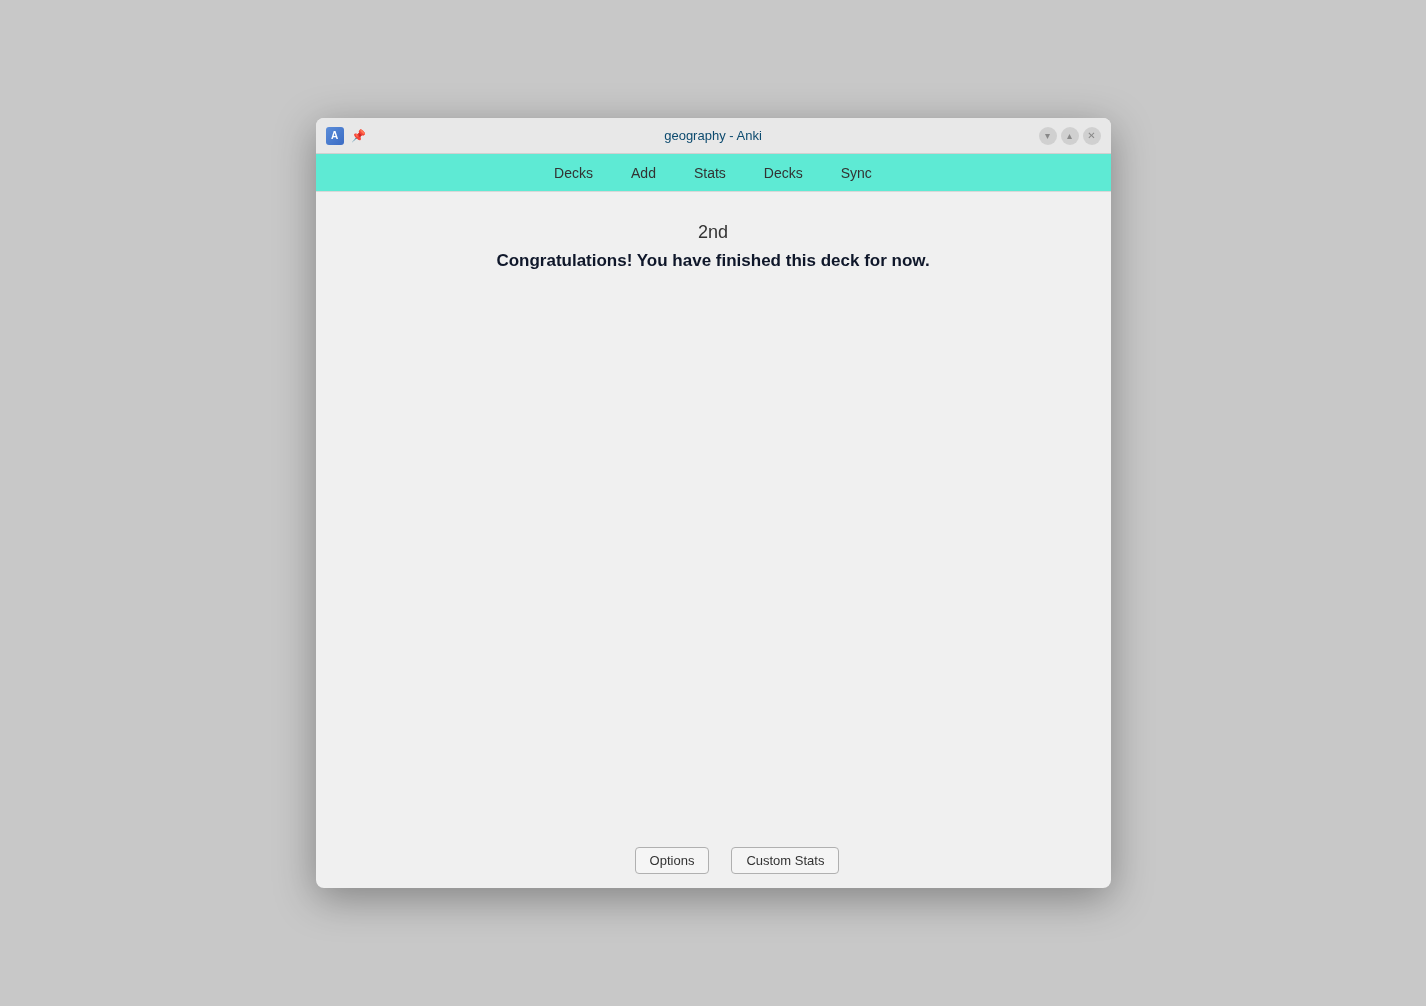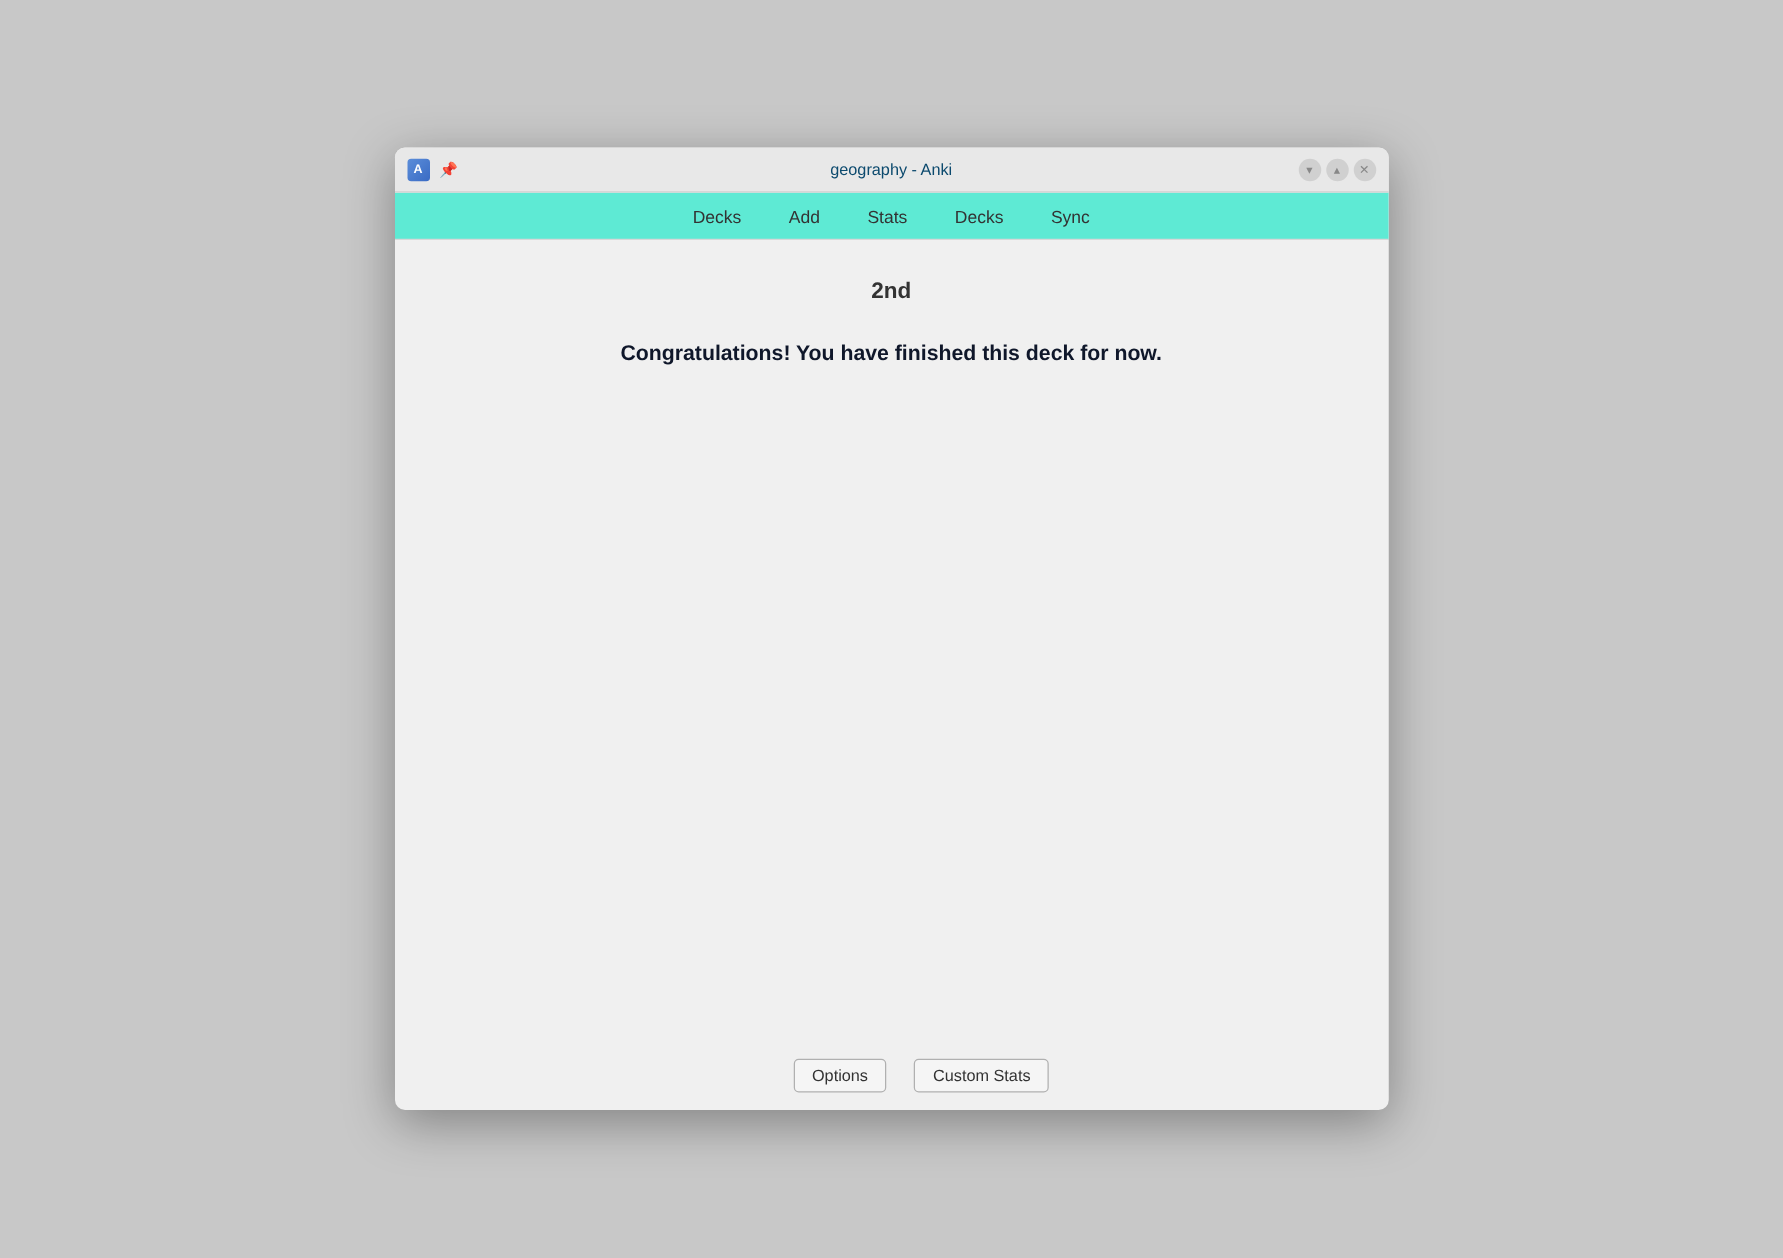--- a/index.html
+++ b/index.html
@@ -137,23 +137,23 @@
       flex: 1;
       display: flex;
       flex-direction: column;
       align-items: center;
       padding: 30px 20px 20px 20px;
       overflow: hidden;
     }
 
     .deck-title {
       font-size: 18px;
-      font-weight: bold;
-      color: #333;
-      margin-bottom: 30px;
+      font-weight: normal;
+      color: #333;
+      margin-bottom: 8px;
     }
 
     .congratulations {
       font-size: 17px;
       font-weight: bold;
       color: #0f172a;
       margin-bottom: 10px;
       text-align: center;
     }
 

